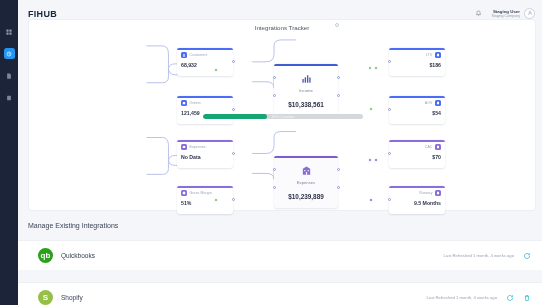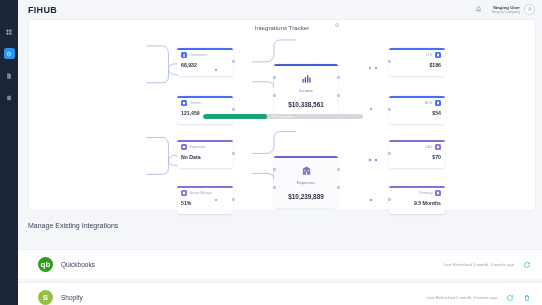--- a/index.html
+++ b/index.html
@@ -31,21 +31,21 @@
     background: transparent;
   }
   .side-ic.active { background: #2196f3; color: #fff; }
   .side-ic svg { display:block; }
 
   
   #header {
     position: absolute; left: 18px; top: 0;
     width: 524px; height: 19px;
     background: #f4f6f9;
-    display: flex; align-items: center;
+    display: flex; align-items: flex-end;
   }
   #logo {
     margin-left: 10px;
     font-size: 9px;
     font-weight: bold;
     letter-spacing: .3px;
     color: #18263d;
   }
   #header-right {
     margin-left: auto; margin-right: 7px;
@@ -169,21 +169,21 @@
     font-size: 7px; color: #3c4658;
   }
   .integration-row {
     position: absolute; left: 18px;
     width: 524px; height: 30px;
     background: #fff;
     border-top: .6px solid #eef0f4;
     display: flex; align-items: center;
     padding: 0 11px 0 20px;
   }
-  #row-qb { top: 249px; }
+  #row-qb { top: 240px; }
   #row-shopify { top: 282px; }
   .int-logo {
     width: 15px; height: 15px; border-radius: 50%;
     display: flex; align-items: center; justify-content: center;
     color: #fff; font-weight: bold; font-size: 8px;
     flex: 0 0 auto;
   }
   .int-name { margin-left: 8px; font-size: 6.5px; color: #39435a; }
   .int-right { margin-left: auto; display: flex; align-items: center; gap: 9px; }
   .int-refreshed { font-size: 4.2px; color: #9aa3b1; }

